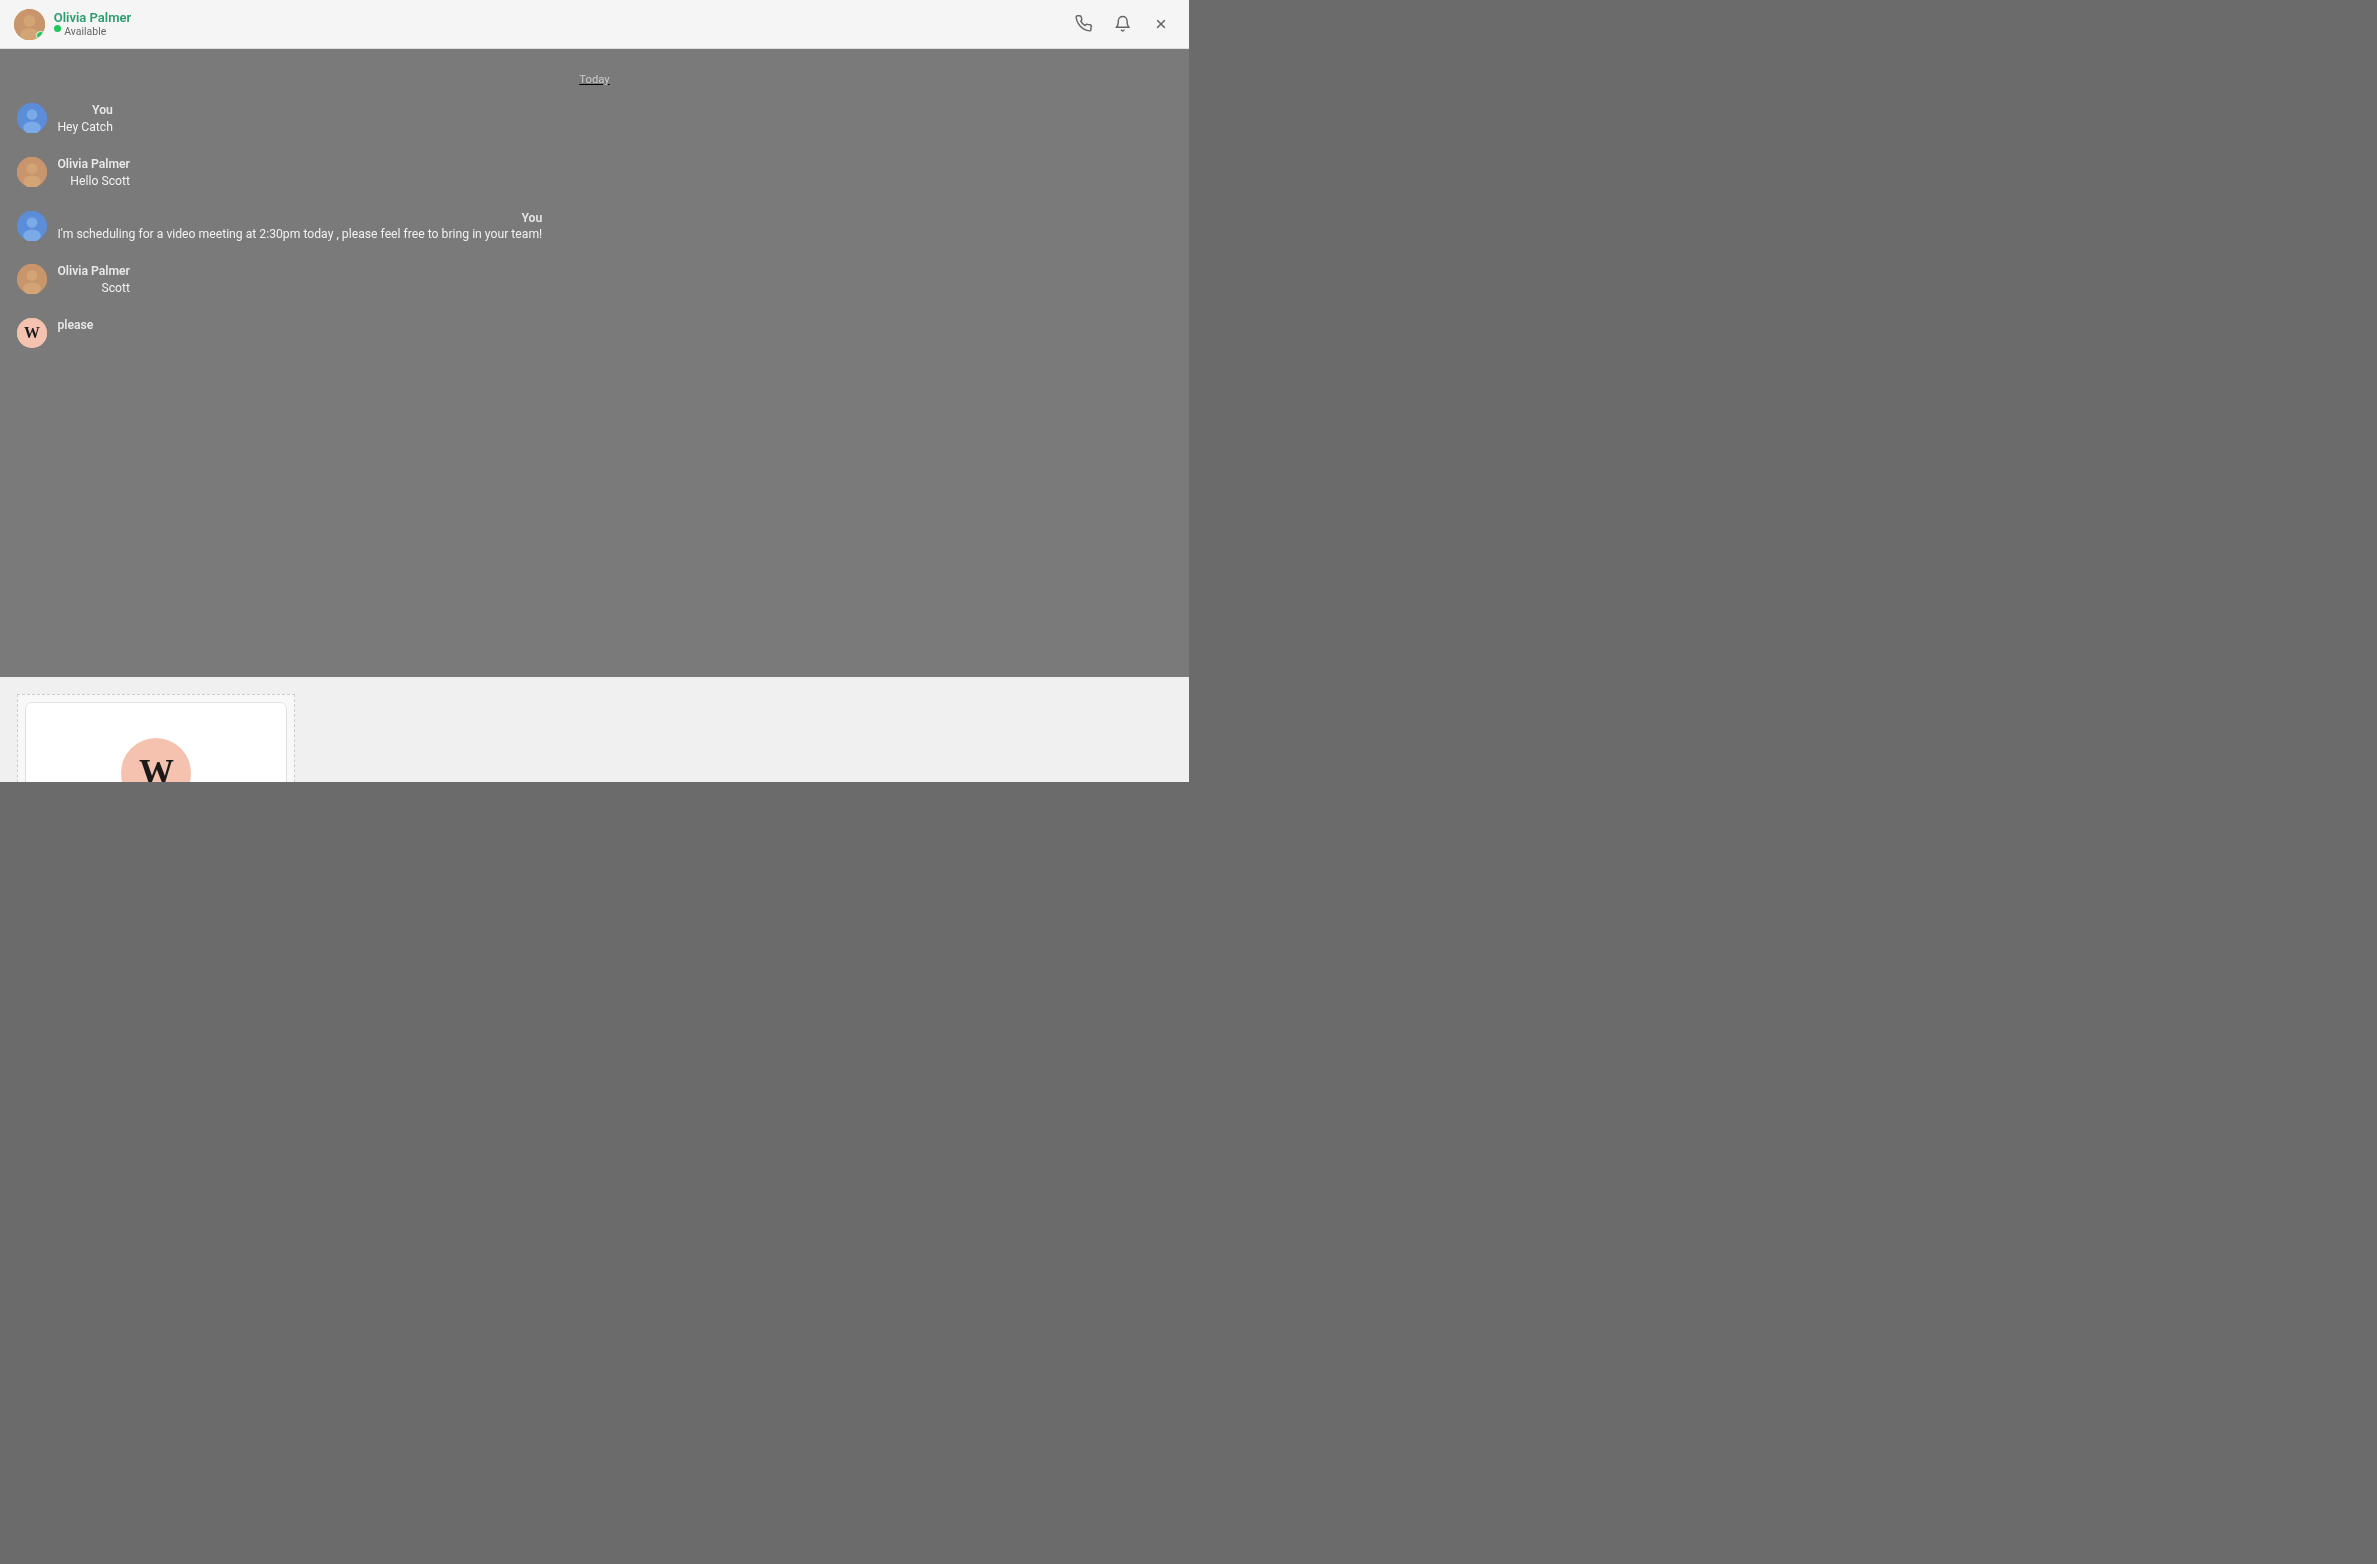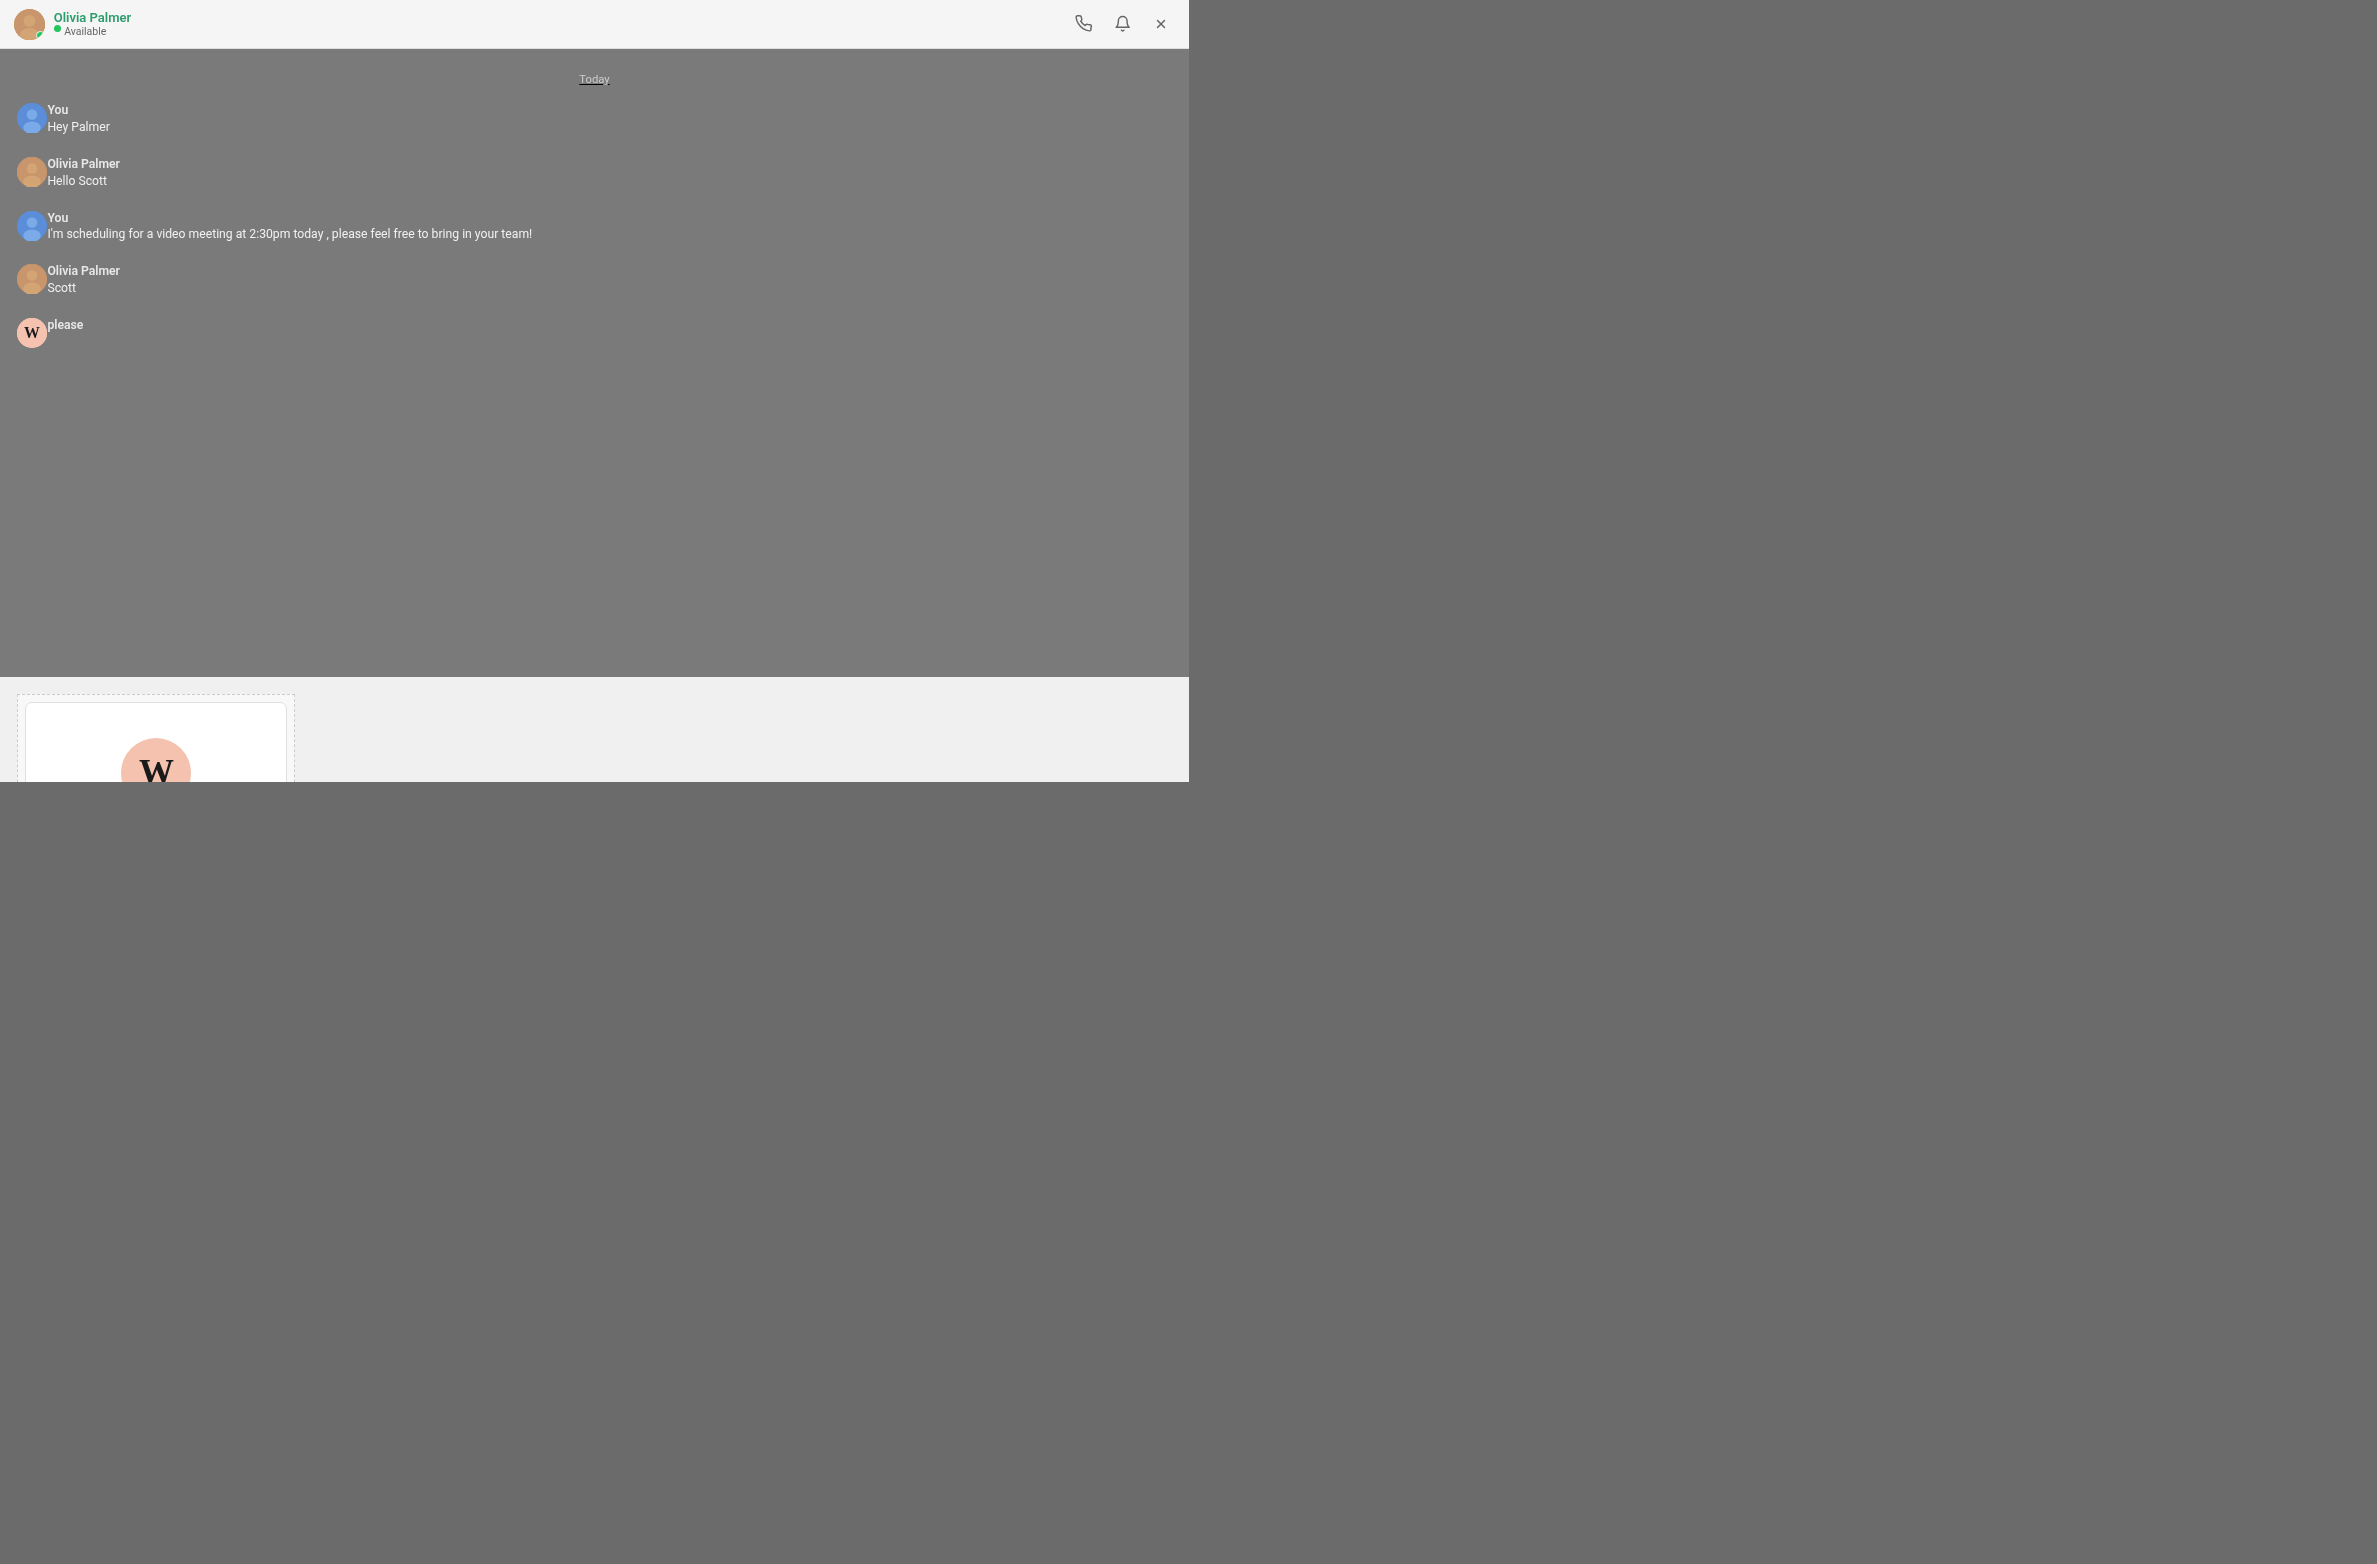--- a/index.html
+++ b/index.html
@@ -140,22 +140,23 @@
 
     .message-group {
       display: flex;
       flex-direction: column;
       margin-bottom: 17.4px;
     }
 
     .message-row {
       display: flex;
       align-items: flex-start;
-      gap: 0;
+      gap: 10px;
       margin-bottom: 3.5px;
+      text-align: right;
     }
 
     .msg-avatar {
       width: 30px;
       height: 30px;
       border-radius: 50%;
       flex-shrink: 0;
       display: flex;
       align-items: center;
       justify-content: center;
@@ -409,21 +410,21 @@
     <div class="message-row">
       <div class="msg-avatar you">
         <svg width="30" height="30" viewBox="0 0 34 34">
           <circle cx="17" cy="17" r="17" fill="#5b8dd9"></circle>
           <circle cx="17" cy="13" r="6" fill="#7aaae8"></circle>
           <ellipse cx="17" cy="28" rx="10" ry="7" fill="#7aaae8"></ellipse>
         </svg>
       </div>
       <div class="msg-content">
         <span class="msg-sender">You</span>
-        <span class="msg-text">Hey Palmer</span>
+        <span class="msg-text">Hey Catch</span>
       </div>
     </div>
   </div>
 
   <div class="message-group">
     <div class="message-row">
       <div class="msg-avatar olivia">
         <svg width="30" height="30" viewBox="0 0 34 34">
           <circle cx="17" cy="17" r="17" fill="#c8956c"></circle>
           <circle cx="17" cy="13" r="6" fill="#d4a574"></circle>

